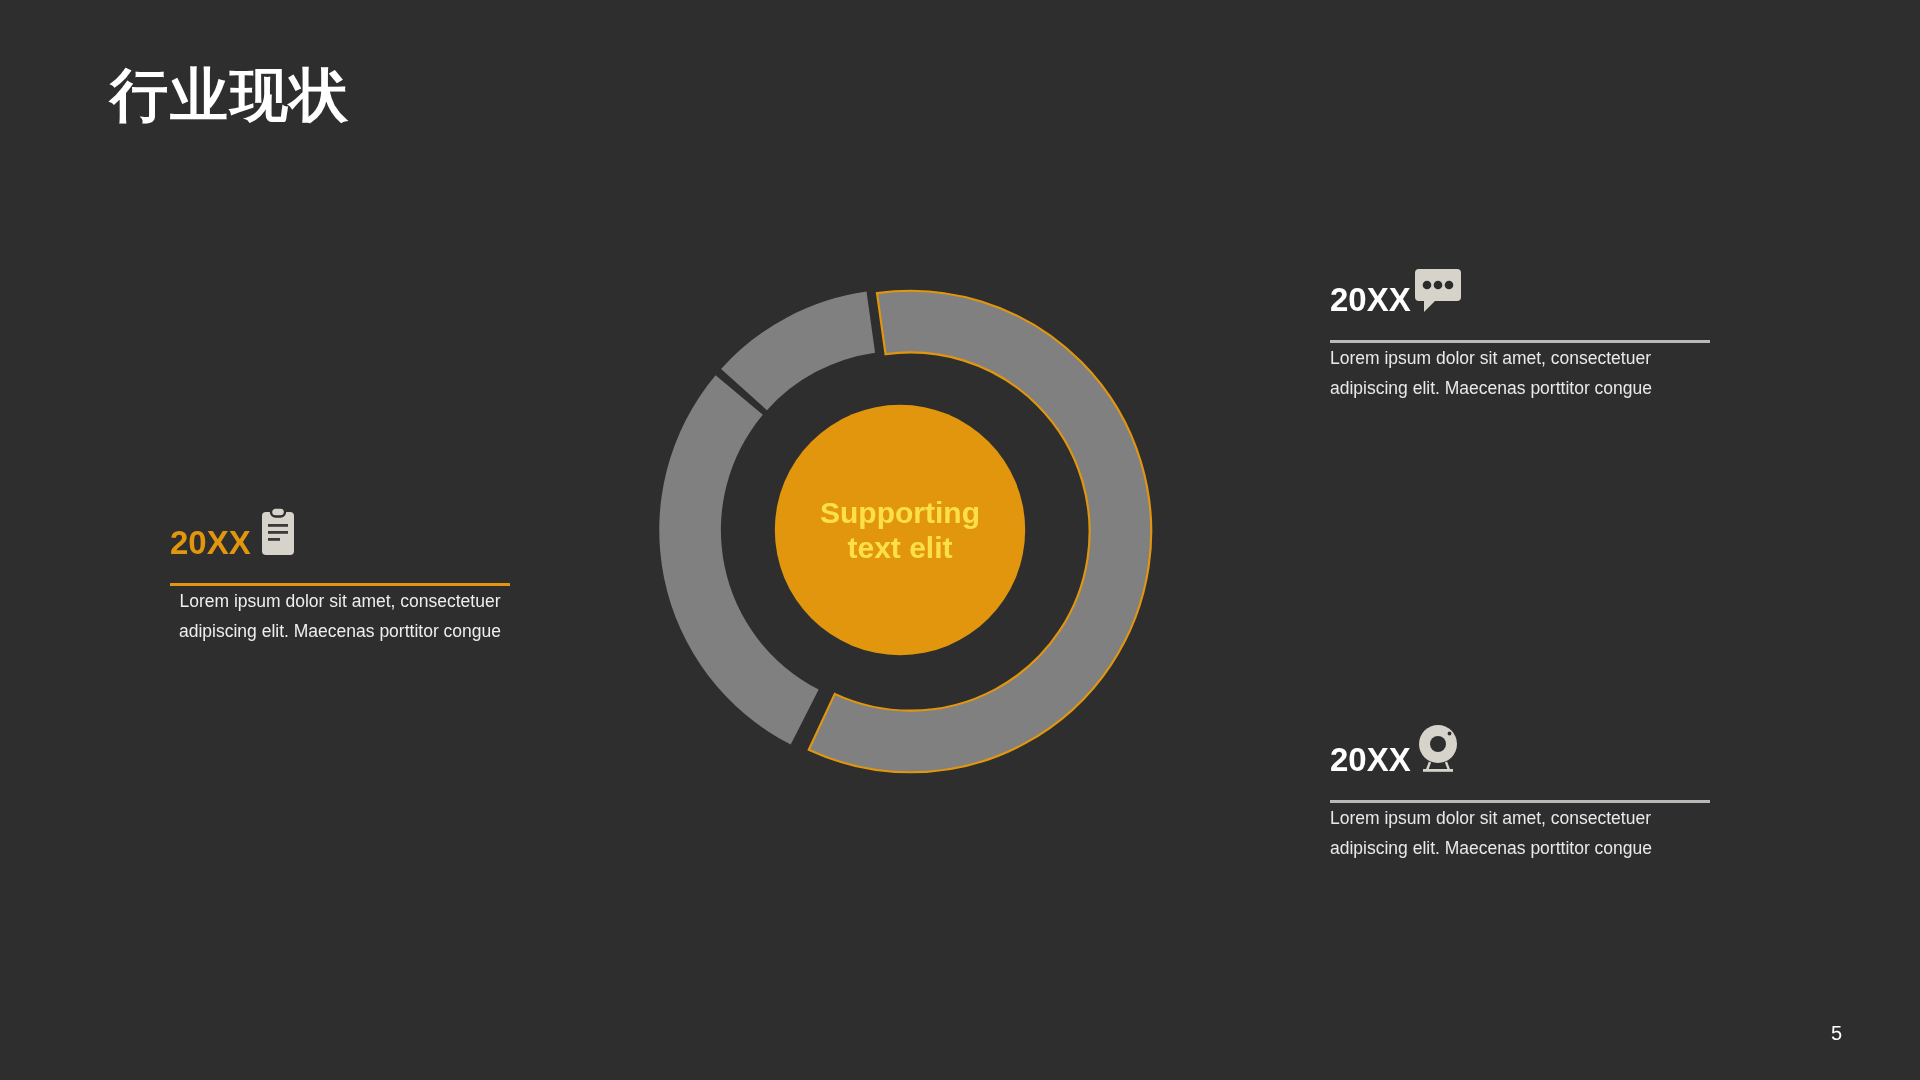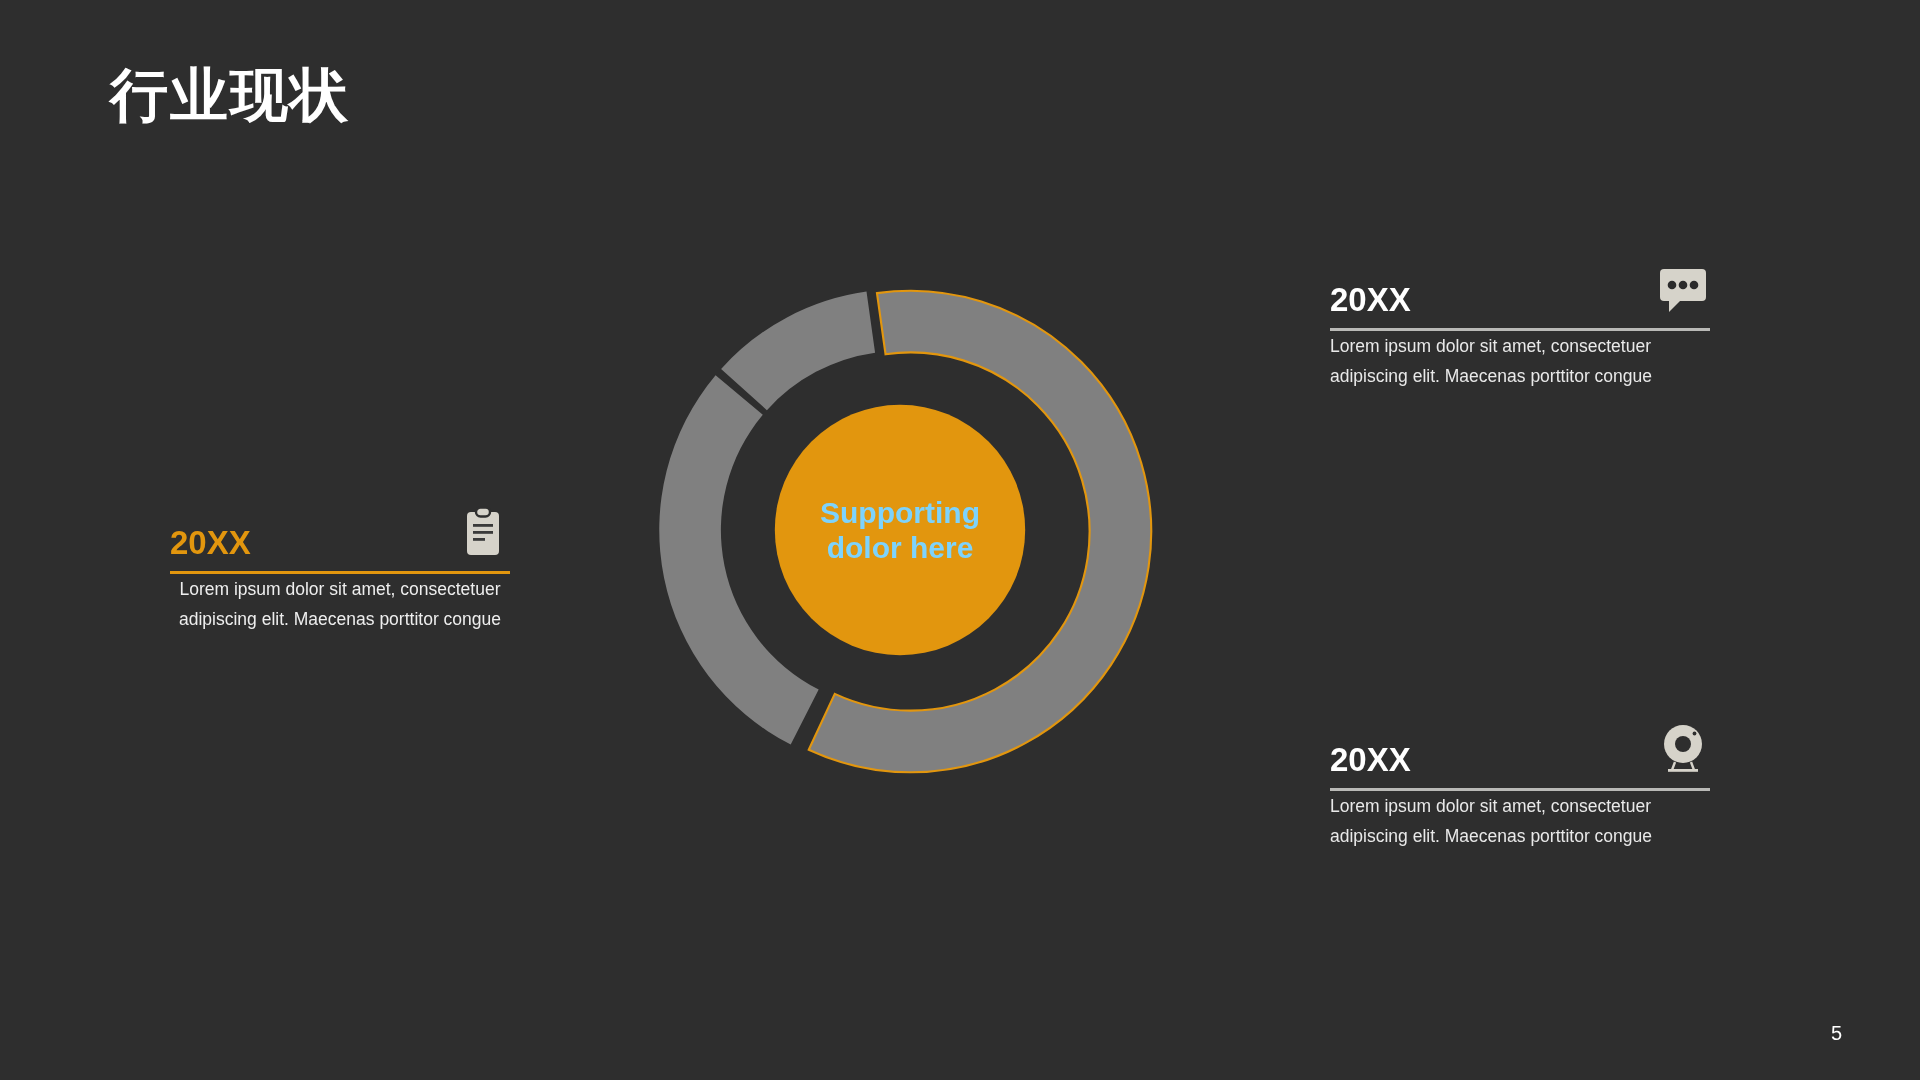--- a/index.html
+++ b/index.html
@@ -23,29 +23,29 @@
   .donut-wrap {
     position:absolute; left:640px; top:270px;
     width:520px; height:520px;
   }
   .donut-svg { width:520px; height:520px; display:block; overflow:visible; }
 
   .center-text {
     position:absolute; left:50%; top:50%;
     transform:translate(-50%,-50%);
     width:270px; text-align:center;
-    color:#7dd3fc; font-size:30px; font-weight:bold;
+    color:#fde047; font-size:30px; font-weight:bold;
     line-height:1.18; pointer-events:none;
   }
 
   
   .info-block { position:absolute; }
   .info-head {
-    display:flex; align-items:flex-end; justify-content:space-between;
-    padding-bottom:12px;
+    display:flex; align-items:flex-end; 
+    padding-bottom:24px;
   }
   .info-year { font-size:33px; font-weight:bold; line-height:1; }
   .info-rule { height:3px; width:100%; }
   .info-body {
     font-size:17.5px; line-height:1.72;
     color:#e9e9e9; font-weight:normal;
   }
 
   
   .block-left { left:170px; top:505px; width:340px; }
@@ -83,21 +83,21 @@
           <path d="M -113.49762493488667 222.75163104709196 A 250 250 0 0 1 -191.5111107797445 -160.6969024216348 L -142.4842664201299 -119.5584954016963 A 186 186 0 0 0 -84.44223295155568 165.72721349903642 Z" fill="#808080"></path>
         </g>
         <g>
           <path d="M -185.78620636934855 -167.28265158971456 A 250 250 0 0 1 -34.793275240016236 -247.5670171853926 L -25.886196778572078 -184.1898607859321 A 186 186 0 0 0 -138.22493753879533 -124.45829278274763 Z" fill="#808080"></path>
         </g>
         <circle cx="0" cy="0" r="130" fill="#e2960e"></circle>
       </svg>
 
     <div class="center-text">
       <div>Supporting</div>
-      <div>dolor here</div>
+      <div>text elit</div>
     </div>
   </div>
 
   <div class="info-block block-left">
     <div class="info-head">
       <span class="info-year">20XX</span>
       <span class="icon-box">
         <svg viewBox="0 0 54 54" width="54" height="54">
           <rect x="11" y="7" width="32" height="43" rx="4" ry="4" fill="#d6d3ca"></rect>
           <rect x="20" y="2.5" width="14" height="9" rx="4.5" ry="4.5" fill="#d6d3ca" stroke="#2e2e2e" stroke-width="2.4"></rect>

